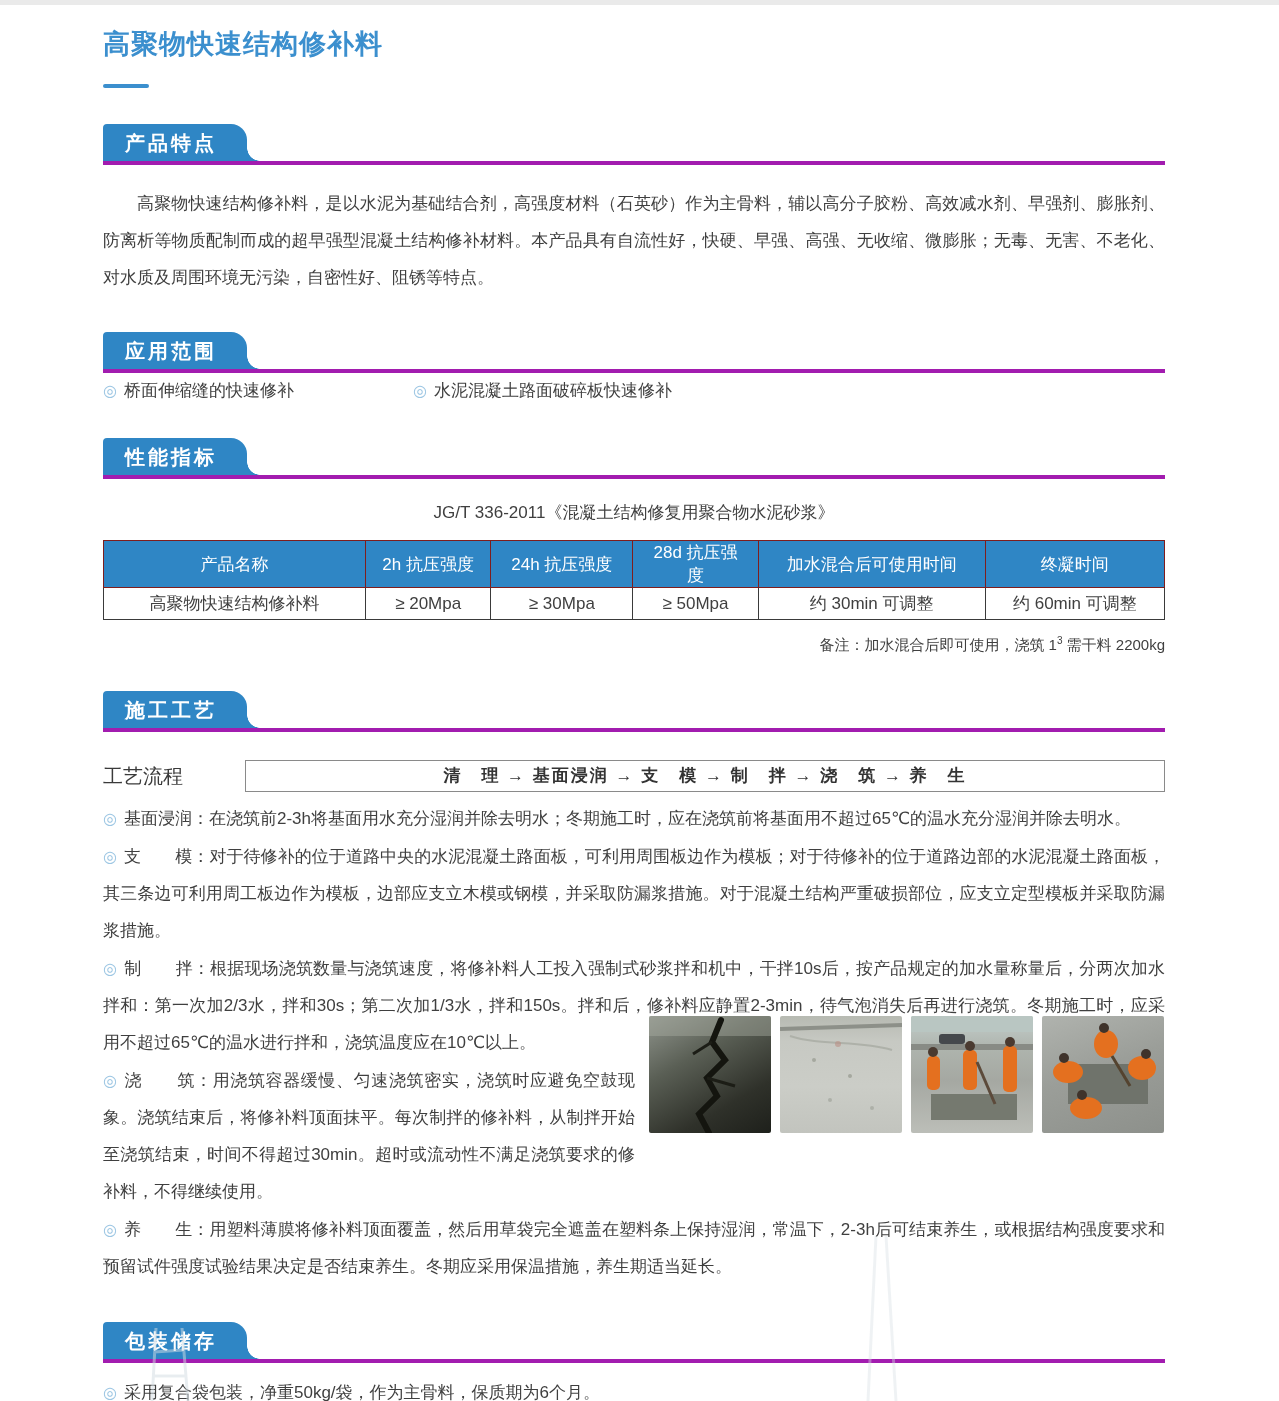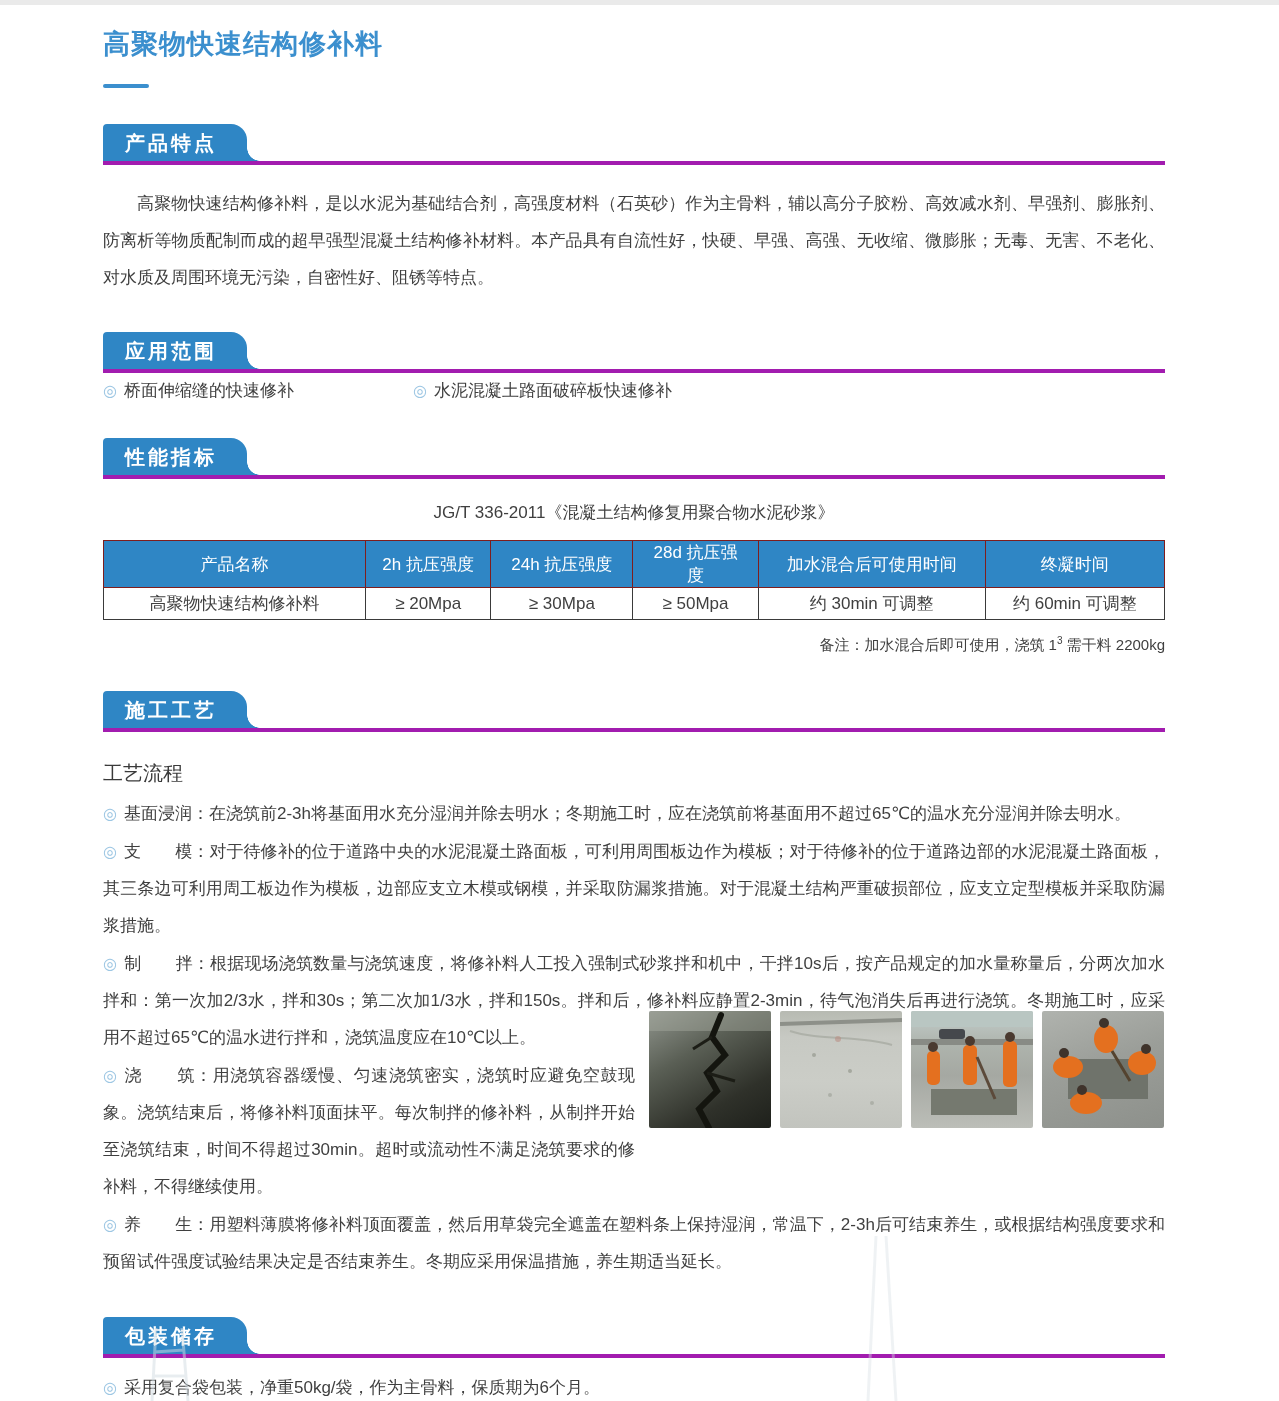--- a/index.html
+++ b/index.html
@@ -133,20 +133,21 @@
   <div class="table-note"><span>备注：加水混合后即可使用，浇筑 1</span><sup>3</sup><span> 需干料 2200kg</span></div>
 
   <div class="sec-head">
     <div class="sec-tab">
       <span>施工工艺</span>
     </div>
   </div>
 
   <div class="flow-row">
     <div class="flow-label">工艺流程</div>
+    <div class="flow-box">清　理 → 基面浸润 → 支　模 → 制　拌 → 浇　筑 → 养　生</div>
   </div>
 
   <div class="steps">
     <p class="step"><span class="bullet">◎</span><span>基面浸润：</span><span>在浇筑前2-3h将基面用水充分湿润并除去明水；冬期施工时，应在浇筑前将基面用不超过65℃的温水充分湿润并除去明水。</span></p>
     <p class="step"><span class="bullet">◎</span><span>支　　模：</span><span>对于待修补的位于道路中央的水泥混凝土路面板，可利用周围板边作为模板；对于待修补的位于道路边部的水泥混凝土路面板，其三条边可利用周工板边作为模板，边部应支立木模或钢模，并采取防漏浆措施。对于混凝土结构严重破损部位，应支立定型模板并采取防漏浆措施。</span></p>
     <p class="step"><span class="bullet">◎</span><span>制　　拌：</span><span>根据现场浇筑数量与浇筑速度，将修补料人工投入强制式砂浆拌和机中，干拌10s后，按产品规定的加水量称量后，分两次加水拌和：第一次加2/3水，拌和30s；第二次加1/3水，拌和150s。拌和后，修补料应静置2-3min，待气泡消失后再进行浇筑。冬期施工时，应采用不超过65℃的温水进行拌和，浇筑温度应在10℃以上。</span></p>
 
     <div class="photos">
       <div class="photo p1">
         <svg width="122" height="117" viewBox="0 0 122 117">

